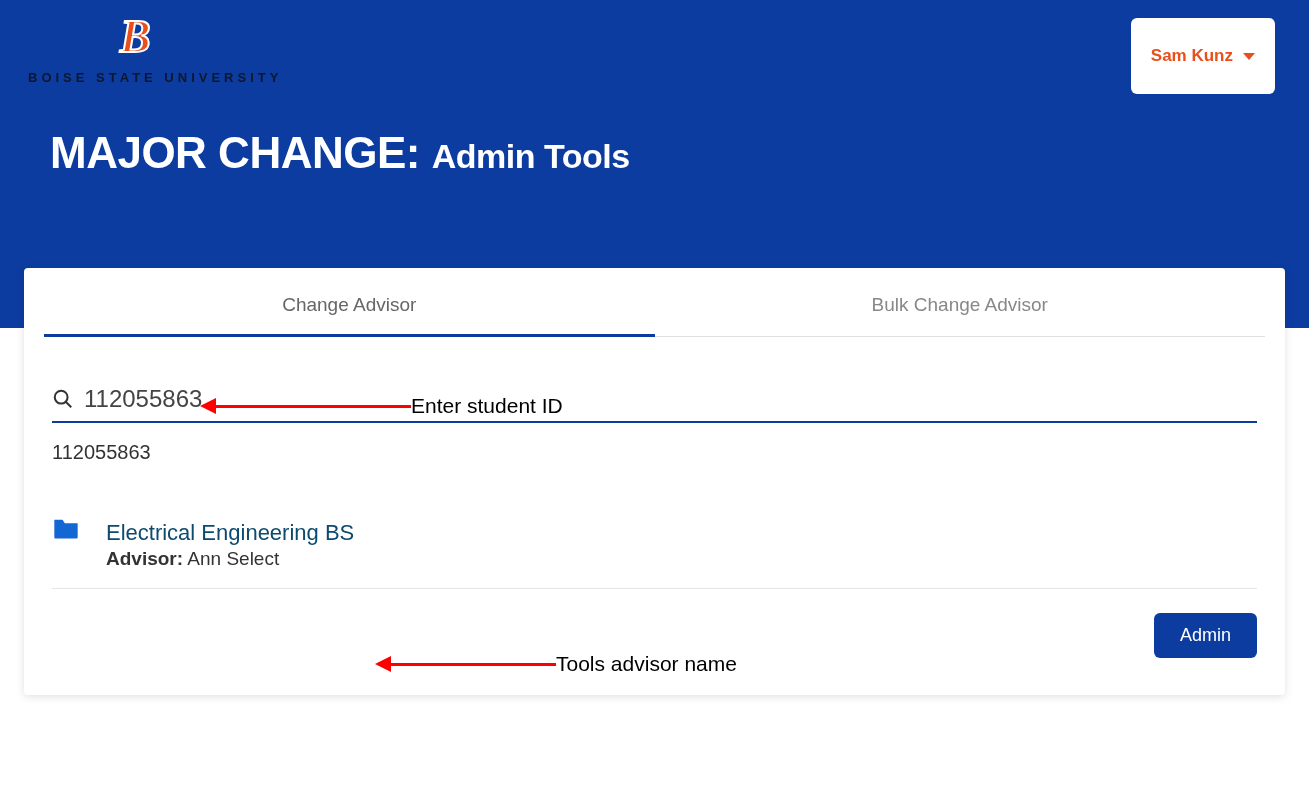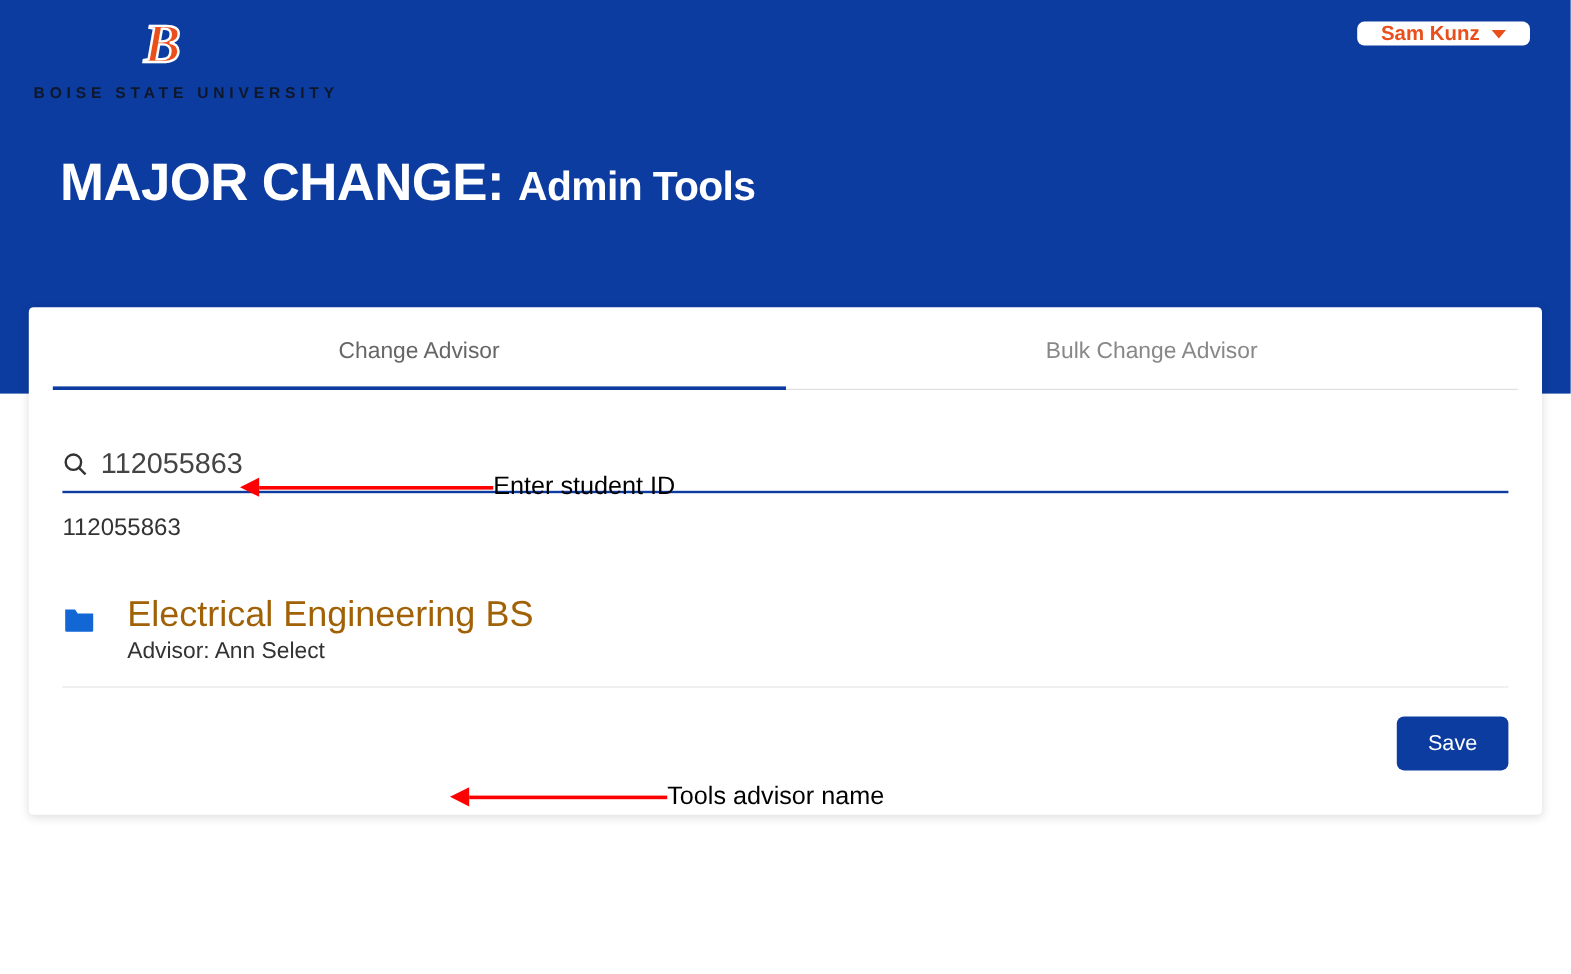--- a/index.html
+++ b/index.html
@@ -33,21 +33,21 @@
     color: #0f172a;
     margin-top: 10px;
     display: block;
   }
 
   .user-menu {
     position: absolute;
     top: 18px; right: 34px;
     background: #fff;
     border-radius: 6px;
-    padding: 0 20px;
+    padding: 28px 20px;
     display: flex; align-items: center;
     gap: 10px;
     cursor: pointer;
     font-weight: 700;
     color: #e94e1b;
     font-size: 17px;
   }
   .user-menu .caret {
     width: 0; height: 0;
     border-left: 6px solid transparent;
@@ -64,21 +64,21 @@
     letter-spacing: -0.5px;
     margin-left: 22px;
   }
   .page-title .sub {
     font-weight: 600;
     font-size: 34px;
   }
 
   .card {
     position: absolute;
-    top: 256px;
+    top: 268px;
     left: 24px;
     width: 1261px;
     background: #fff;
     border-radius: 4px;
     box-shadow: 0 2px 8px rgba(0,0,0,0.12);
     padding-bottom: 37px;
   }
 
   .tabs {
     display: flex;
@@ -132,30 +132,31 @@
   .major-row {
     margin: 44px 28px 0 28px;
     display: flex;
     align-items: flex-start;
     gap: 26px;
     padding-bottom: 18px;
     border-bottom: 1px solid #e6e6e6;
   }
   .folder-icon { margin-top: 8px; color: #1267d4; }
   .major-info .major-name {
-    font-size: 30px;
-    color: #a16207;
+    font-size: 22px;
+    color: #0c4a6e;
     font-weight: 400;
+    margin-top: 12px;
   }
   .major-info .advisor-line {
     font-size: 19px;
     color: #333;
     margin-top: 2px;
   }
-  .major-info .advisor-line .label { font-weight: 400; }
+  .major-info .advisor-line .label { font-weight: 700; }
   .advisor-name { cursor: pointer; }
 
   .save-btn {
     margin: 24px 28px 0 0;
     float: right;
     background: #0d3ca0;
     color: #fff;
     border: none;
     border-radius: 6px;
     padding: 12px 26px;
@@ -222,21 +223,21 @@
     </svg>
     <div class="major-info">
       <div class="major-name">Electrical Engineering BS</div>
       <div class="advisor-line">
         <span class="label">Advisor:</span>
         <span class="advisor-name">Ann Select</span>
       </div>
     </div>
   </div>
 
-  <button class="save-btn">Save</button>
+  <button class="save-btn">Admin</button>
   <div style="clear:both"></div>
 </div>
 
 <div class="annot annot1">
   <span class="arrow-head"></span>
   <span class="arrow-line"></span>
   <span class="text">Enter student ID</span>
 </div>
 <div class="annot annot2">
   <span class="arrow-head"></span>

